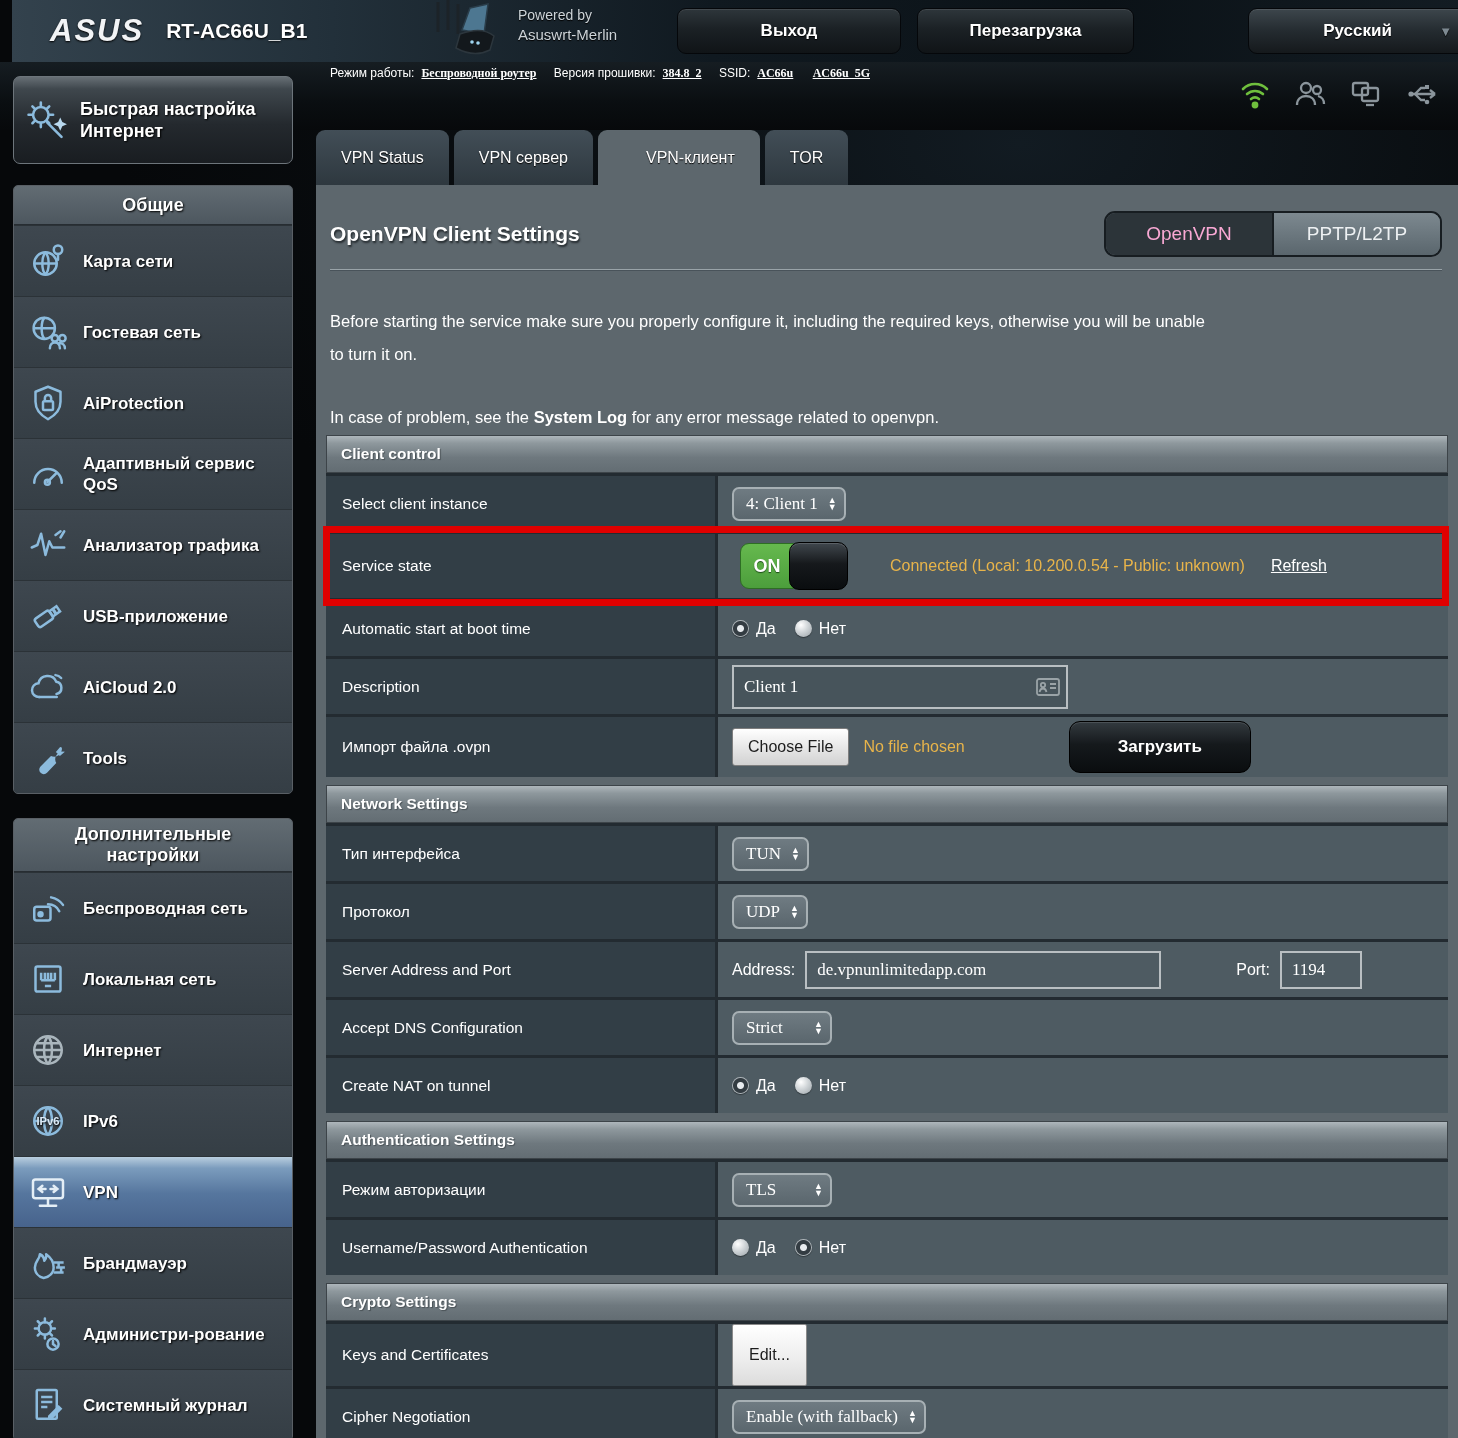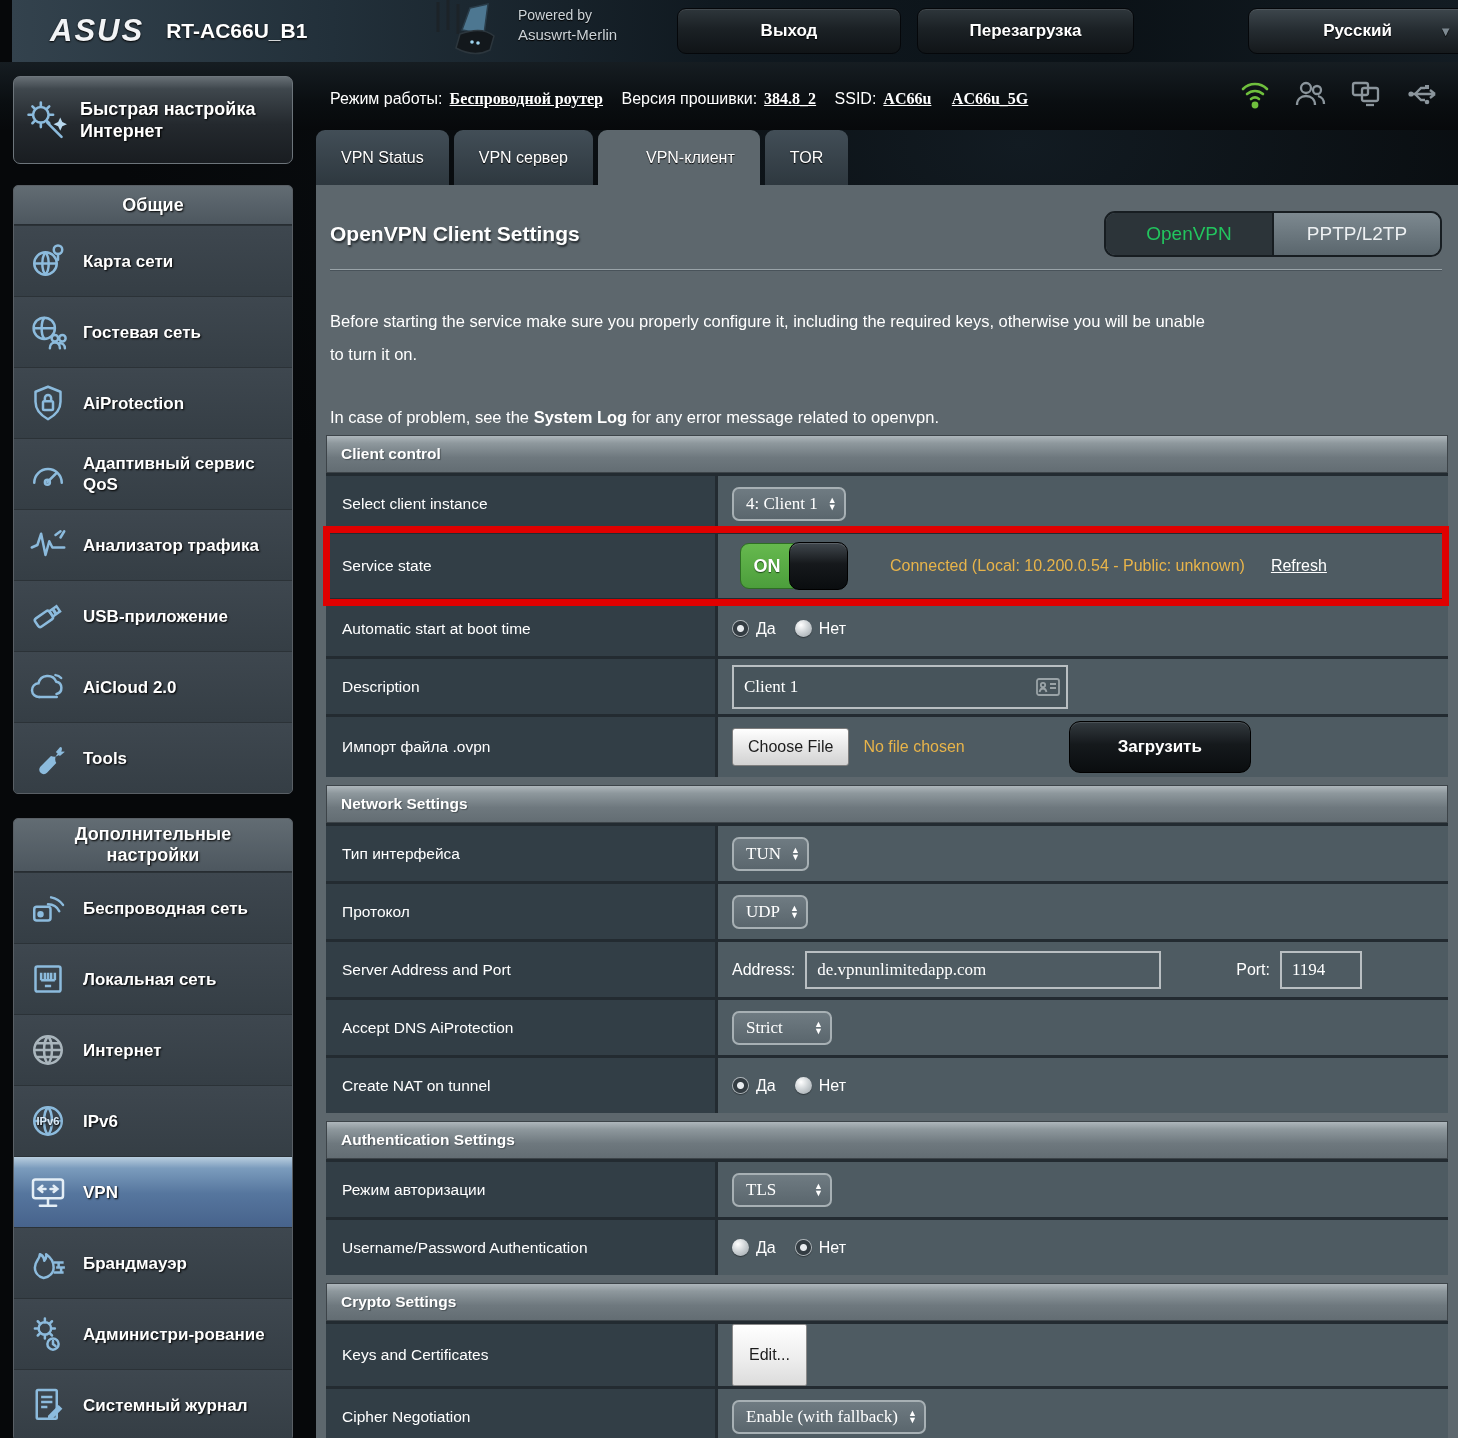--- a/index.html
+++ b/index.html
@@ -23,21 +23,21 @@
            border:1px solid #05070a;border-radius:9px;box-shadow:inset 0 1px 0 rgba(255,255,255,.10);
            display:flex;align-items:center;justify-content:center;
            font-size:17px;font-weight:bold;color:#fff;cursor:pointer;text-shadow:0 1px 1px #000;}
   .logout{left:665px;width:224px;}
   .reboot{left:905px;width:217px;}
   .lang{left:1236px;width:219px;background:linear-gradient(180deg,#3d464c 0%,#242b30 50%,#15191c 100%);}
   .lang .caret{position:absolute;right:14px;top:15px;font-size:13px;color:#7e8a92;}
   
   .subheader{position:absolute;left:0;top:62px;width:1458px;height:68px;
              background:linear-gradient(180deg,#161d22 0%,#0a0e11 60%,#07090b 100%);}
-  .info-line{position:absolute;left:330px;top:28px;font-size:16px;color:#fff;white-space:nowrap;}
+  .info-line{position:absolute;left:330px;top:4px;font-size:12px;color:#fff;white-space:nowrap;}
   .info-line .sp{margin-left:14px;}
   .lnk{font-family:"Liberation Serif",serif;font-weight:bold;text-decoration:underline;
        color:#fff;cursor:pointer;margin-left:7px;}
   .status-icons{position:absolute;right:18px;top:16px;display:flex;gap:24px;align-items:center;}
   .status-icons svg{cursor:pointer;}
   
   .quick-setup{position:absolute;left:13px;top:76px;width:280px;height:88px;box-sizing:border-box;
                background:linear-gradient(180deg,#676f75 0%,#3f474d 14%,#24292e 55%,#191d21 100%);
                border:1px solid #707densa0;border:1px solid #6d757b;border-radius:7px;
                display:flex;align-items:center;gap:12px;padding:0 10px;cursor:pointer;}
@@ -66,21 +66,21 @@
        background:linear-gradient(180deg,#424e57 0%,#2e383f 100%);
        border-radius:9px 9px 0 0;font-size:16px;color:#fff;cursor:pointer;text-shadow:0 1px 1px #000;}
   .tab.active{background:#5d676d;padding-left:48px;}
   
   .main{position:absolute;left:316px;top:185px;width:1142px;height:1253px;background:#5d676d;}
   .title-row{position:absolute;left:14px;right:16px;top:26px;display:flex;
              justify-content:space-between;align-items:center;}
   .page-title{font-size:21px;font-weight:bold;text-shadow:1px 2px 2px #22282c;}
   .mode-switch{display:flex;border:2px solid #171d21;border-radius:11px;overflow:hidden;}
   .mode-btn{width:166px;height:42px;display:flex;align-items:center;justify-content:center;
-            font-size:19px;color:#22c55e;cursor:pointer;}
+            font-size:19px;color:#f9a8d4;cursor:pointer;}
   .mode-btn.on{background:#2c3439;}
   .mode-btn.off{background:linear-gradient(180deg,#7d8990 0%,#5a666d 100%);border-left:2px solid #171d21;color:#eef1f3;}
   .divider{position:absolute;left:14px;right:16px;top:84px;height:0;
            border-top:1px solid #99a3a8;border-bottom:1px solid #49535a;}
   .intro1{position:absolute;left:14px;top:103px;width:880px;font-size:16.5px;line-height:33px;}
   .intro2{position:absolute;left:14px;top:206px;font-size:16.5px;}
   .intro2 b{cursor:pointer;}
   
   .settings-table{position:absolute;left:10px;top:250px;width:1122px;}
   .sec-header{height:38px;box-sizing:border-box;display:flex;align-items:center;padding:0 14px;
@@ -512,21 +512,21 @@
           <span>Address:</span>
           <input class="addr-input" value="de.vpnunlimitedapp.com" style="">
           <span class="flex1"></span>
           <span>Port:</span>
           <input class="addr-input port-input" value="1194" style="">
           <span class="pad-r"></span>
         </div>
       </div>
 
       <div class="row">
-        <div class="row-label">Accept DNS AiProtection</div>
+        <div class="row-label">Accept DNS Configuration</div>
         <div class="row-value">
           <span class="msel wide">
             <span>Strict</span>
             <span class="arrs">
                 <span>▲</span>
                 <span>▼</span>
               </span>
           </span>
         </div>
       </div>

